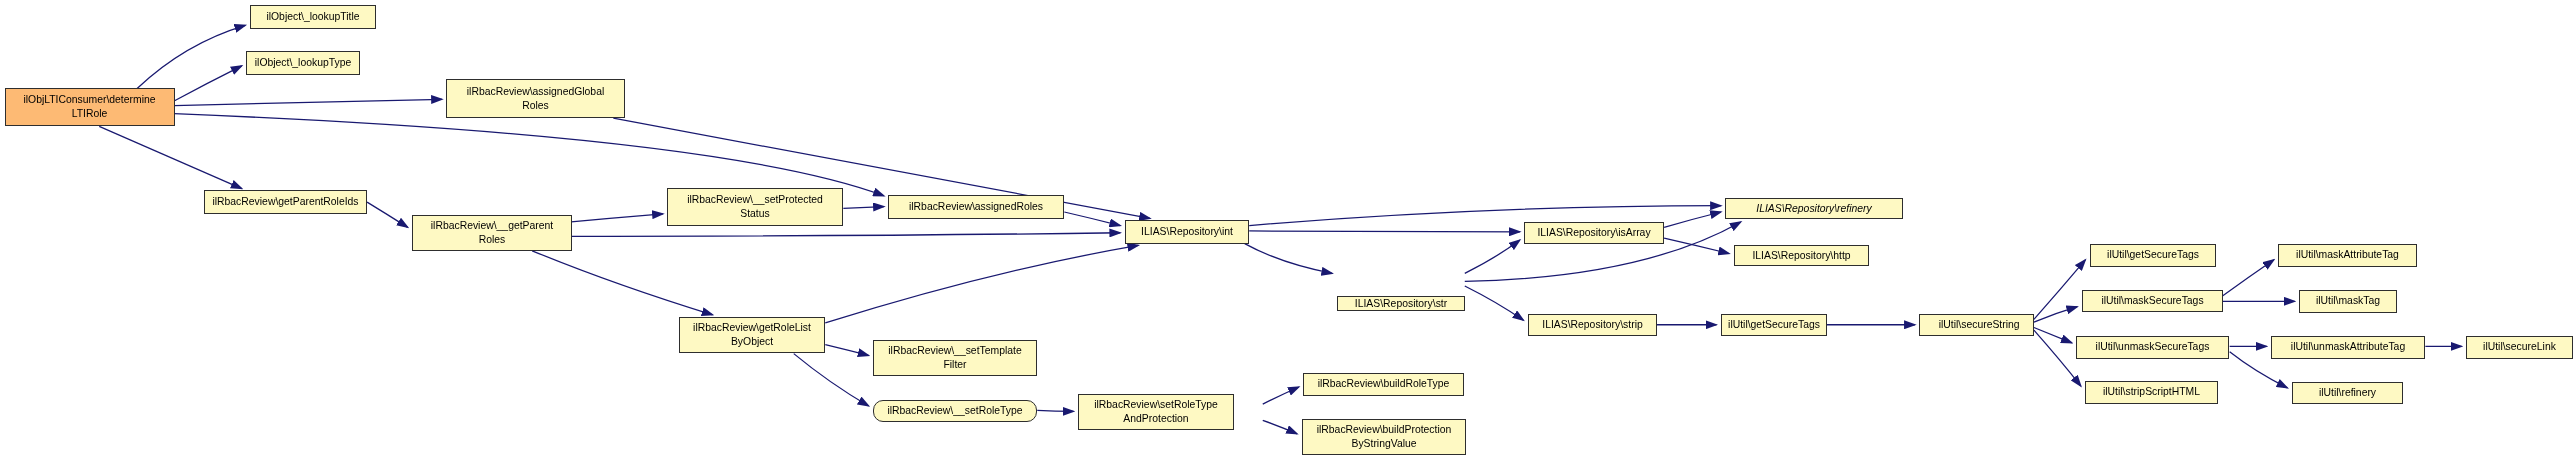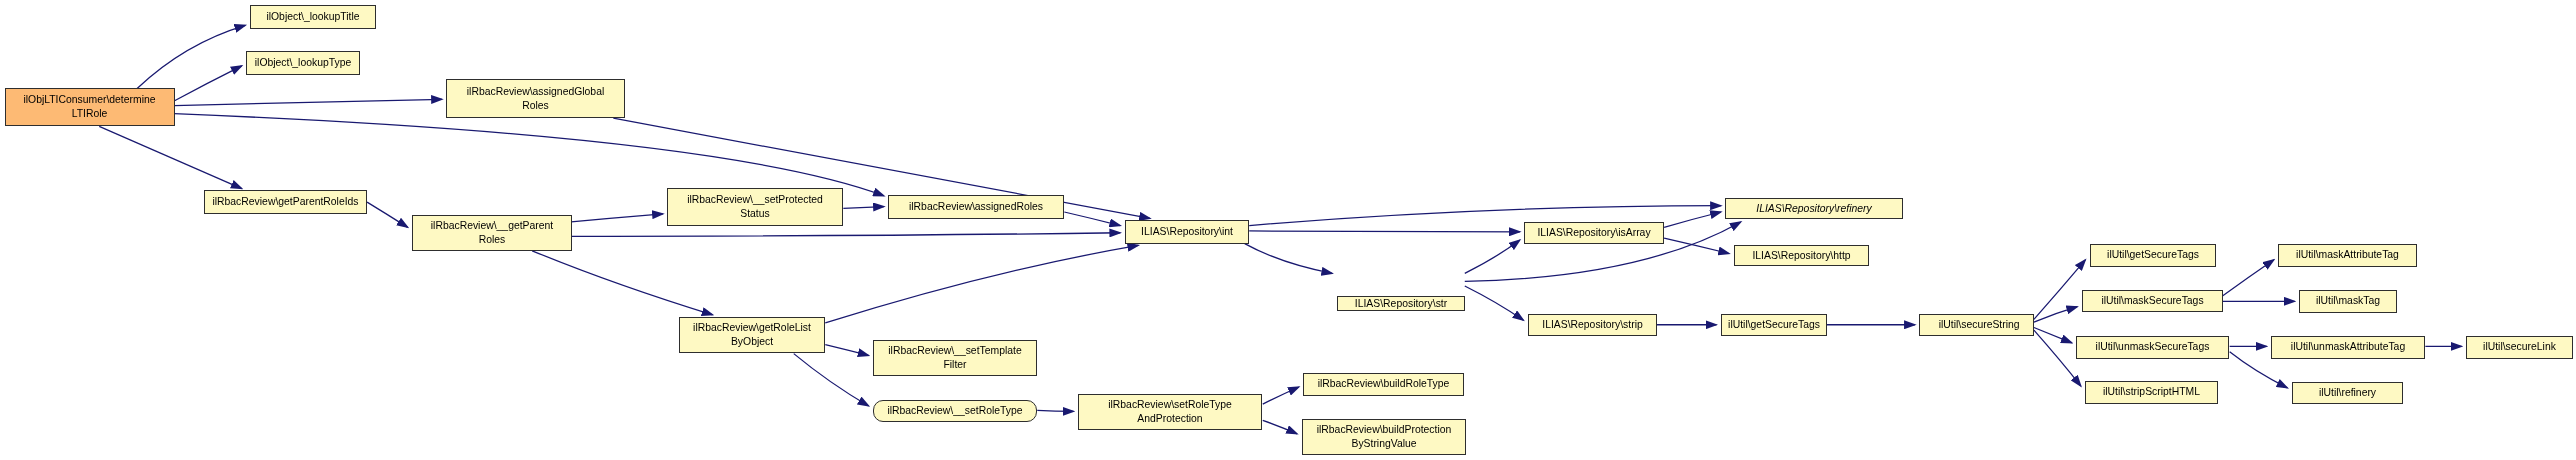--- a/index.html
+++ b/index.html
@@ -129,21 +129,21 @@
         <span class="lbl-line">ilRbacReview\getRoleList</span>
         <span class="lbl-line">ByObject</span>
       </div>
       <div class="node" style="left: 873px; top: 340px; width: 164px; height: 36px;">
         <span class="lbl-line">ilRbacReview\__setTemplate</span>
         <span class="lbl-line">Filter</span>
       </div>
       <div class="node" style="left: 873px; top: 400px; width: 164px; height: 21.6px; border-radius: 10px;">
         <span class="lbl-line">ilRbacReview\__setRoleType</span>
       </div>
-      <div class="node" style="left: 1078px; top: 394px; width: 184px; height: 36px;">
+      <div class="node" style="left: 1078px; top: 394px; width: 156px; height: 36px;">
         <span class="lbl-line">ilRbacReview\setRoleType</span>
         <span class="lbl-line">AndProtection</span>
       </div>
       <div class="node" style="left: 1303px; top: 373px; width: 161px; height: 22.5px;">
         <span class="lbl-line">ilRbacReview\buildRoleType</span>
       </div>
       <div class="node" style="left: 1302px; top: 419px; width: 164px; height: 36px;">
         <span class="lbl-line">ilRbacReview\buildProtection</span>
         <span class="lbl-line">ByStringValue</span>
       </div>

